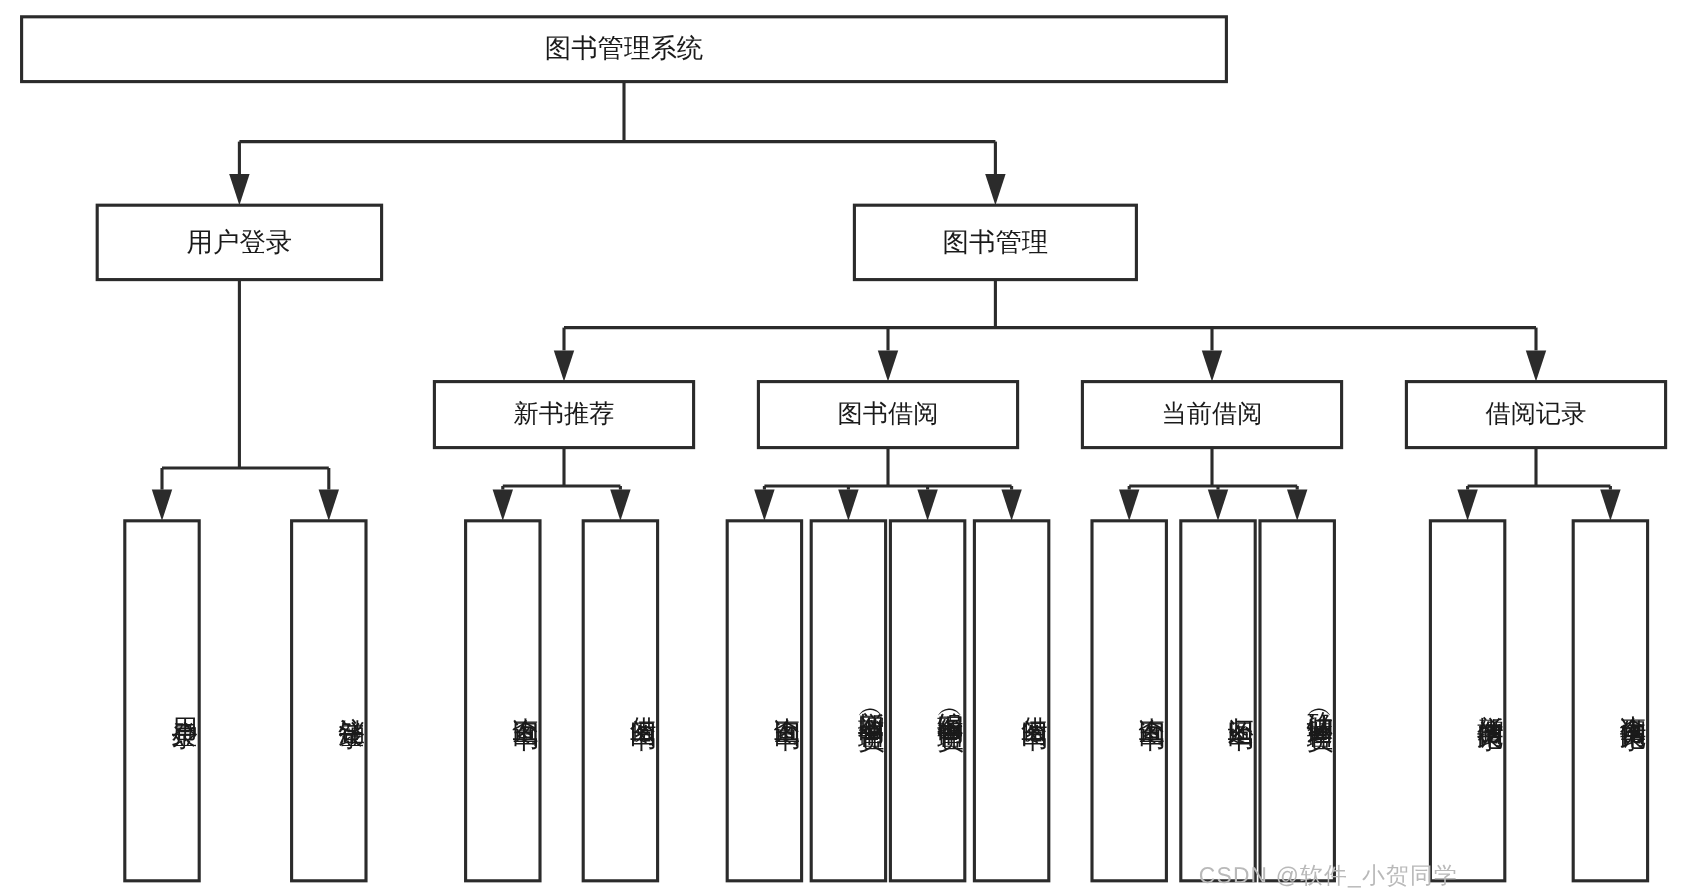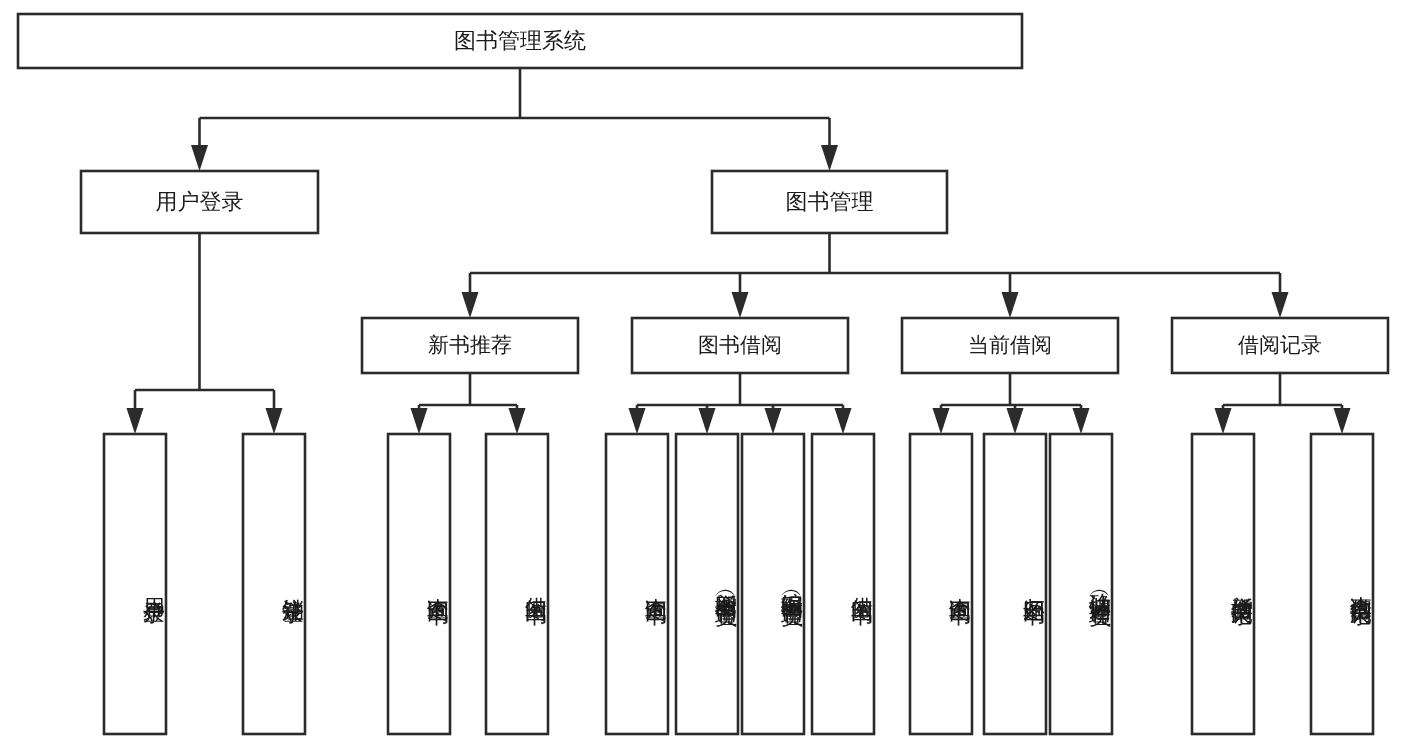--- a/index.html
+++ b/index.html
@@ -162,13 +162,14 @@
       <div class="vlabel" style="left: 606px; top: 442px; width: 62px; height: 284px;">查询图书</div>
       <div class="vlabel" style="left: 676px; top: 442px; width: 62px; height: 284px;">新增图书（管理员）</div>
       <div class="vlabel" style="left: 742px; top: 442px; width: 62px; height: 284px;">编辑图书（管理员）</div>
       <div class="vlabel" style="left: 812px; top: 442px; width: 62px; height: 284px;">借阅图书</div>
       <div class="vlabel" style="left: 910px; top: 442px; width: 62px; height: 284px;">查询图书</div>
       <div class="vlabel" style="left: 984px; top: 442px; width: 62px; height: 284px;">归还图书</div>
       <div class="vlabel" style="left: 1050px; top: 442px; width: 62px; height: 284px;">确认归还（管理员）</div>
       <div class="vlabel" style="left: 1192px; top: 442px; width: 62px; height: 284px;">新增借阅记录</div>
       <div class="vlabel" style="left: 1311px; top: 442px; width: 62px; height: 284px;">查询借阅记录</div>
     </div>
+  <div id="watermark">CSDN @软件_小贺同学</div>
 </div>
 
 </body></html>

